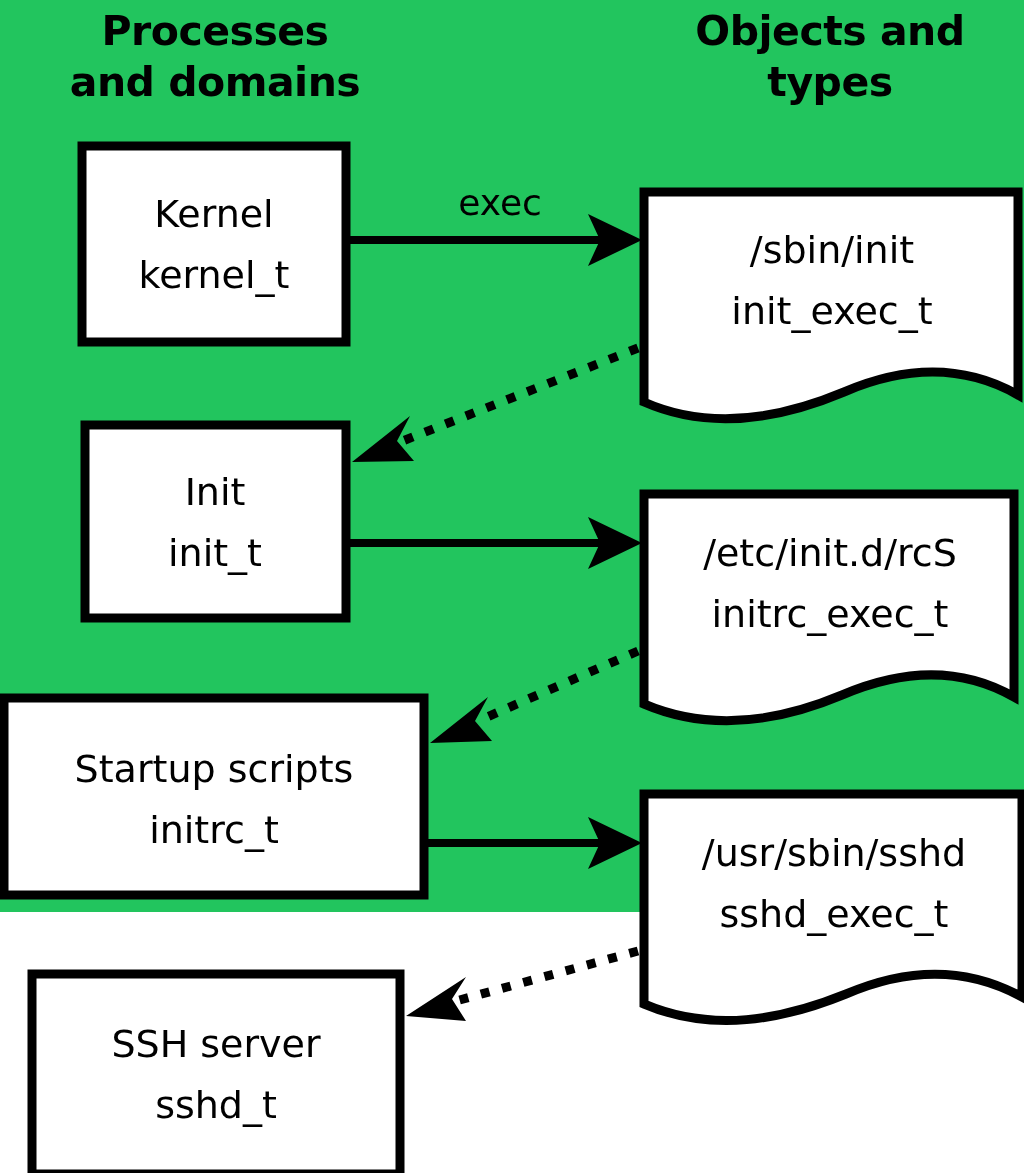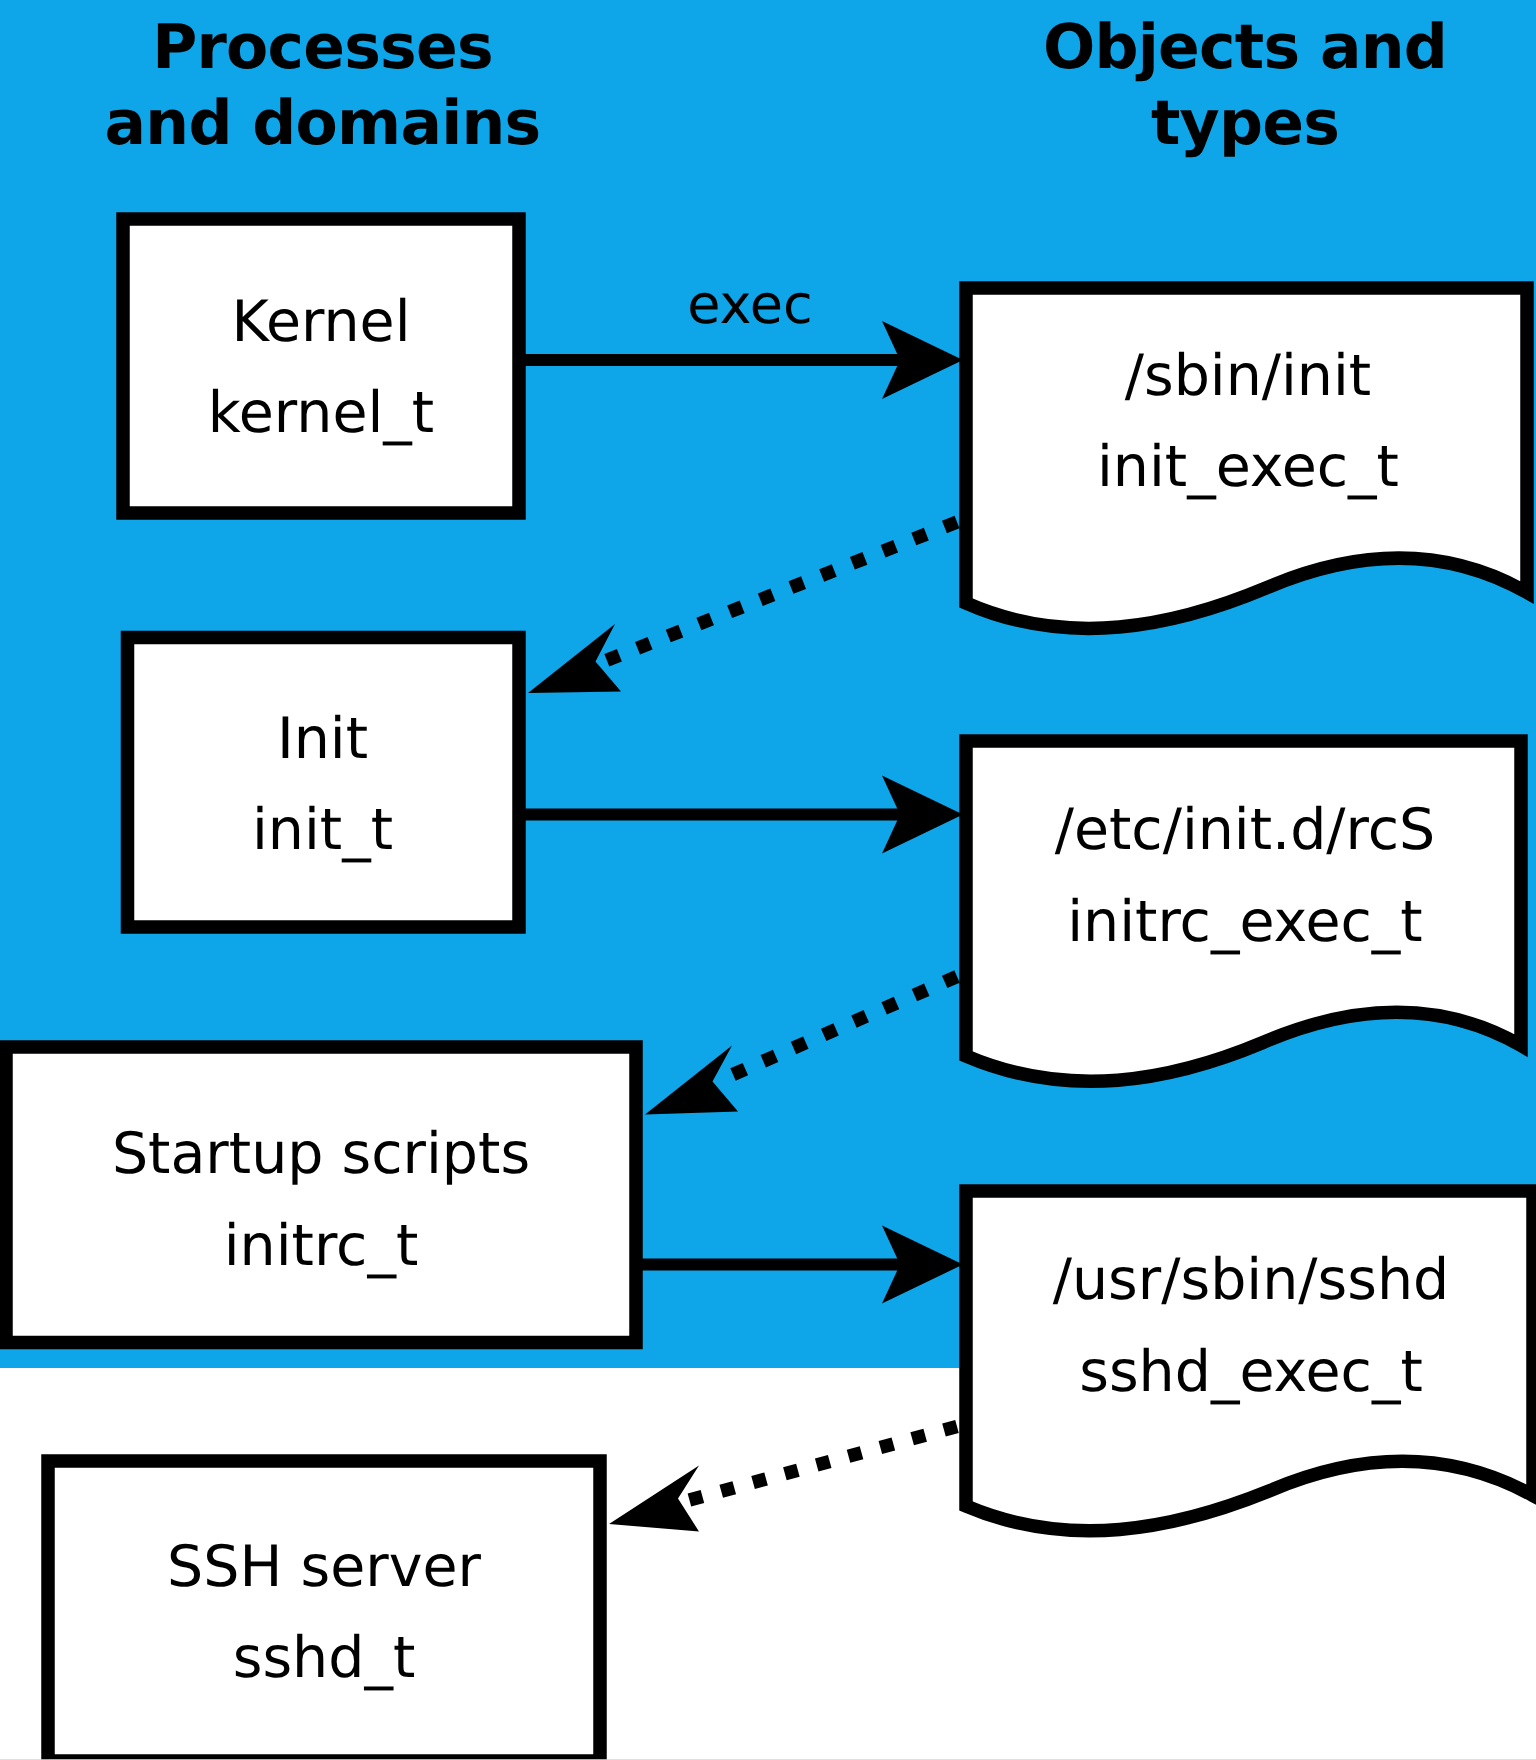--- a/index.html
+++ b/index.html
@@ -10,21 +10,21 @@
   body {
     width: 1024px;
     height: 1173px;
     overflow: hidden;
     font-family: "DejaVu Sans", sans-serif;
   }
   #diagram-root {
     position: relative;
     width: 1024px;
     height: 912px;
-    background: #0ea5e9;
+    background: #22c55e;
   }
   svg.canvas {
     position: absolute;
     top: 0;
     left: 0;
     width: 1024px;
     height: 1173px;
     display: block;
   }
   .col-header {

